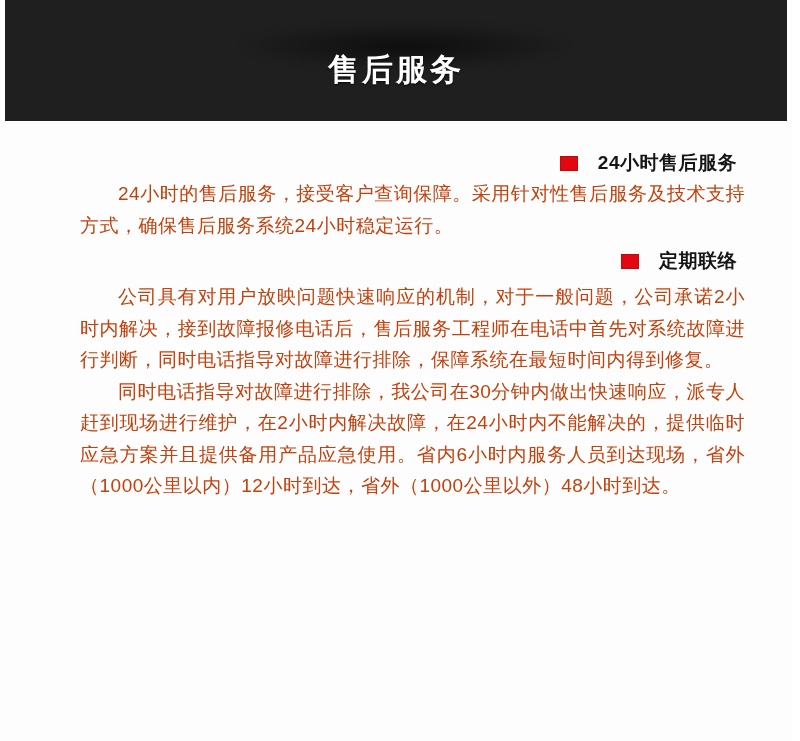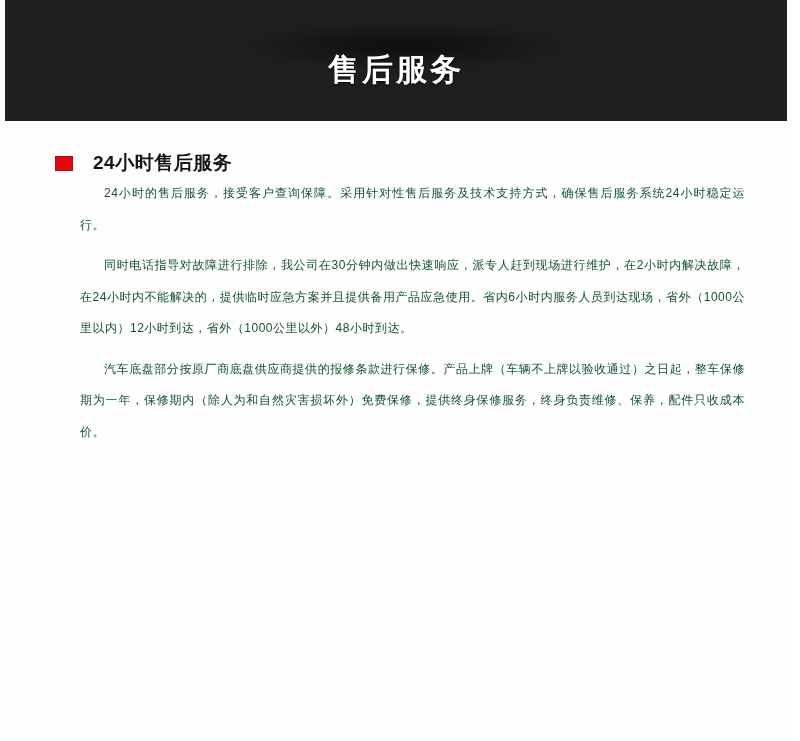--- a/index.html
+++ b/index.html
@@ -47,20 +47,21 @@
     padding: 31px 55px 0 55px;
   }
   .section {
     margin-bottom: 9px;
   }
   .heading-row {
     display: flex;
     align-items: center;
     margin-bottom: 4px;
     height: 22px;
+    justify-content: flex-end;
   }
   .bullet {
     width: 18px;
     height: 15px;
     background: #e2080f;
     border: 1px solid #c00a10;
     box-sizing: border-box;
     margin-right: 20px;
     flex: none;
   }
@@ -68,23 +69,23 @@
     margin: 0;
     font-size: 19px;
     line-height: 22px;
     font-weight: bold;
     color: #151515;
     letter-spacing: 0.5px;
   }
   .para {
     margin: 0 0 0 25px;
     width: 665px;
-    font-size: 12px;
+    font-size: 19px;
     line-height: 31.5px;
-    color: #14532d;
+    color: #c2410c;
     text-indent: 2em;
     text-align: justify;
     letter-spacing: 0.5px;
   }
 </style>
 </head>
 <body>
 
 <div class="page">
 
@@ -97,24 +98,28 @@
 
     <div class="section">
       <div class="heading-row">
         <span class="bullet"></span>
         <h2 class="section-heading">24小时售后服务</h2>
       </div>
       <p class="para">24小时的售后服务，接受客户查询保障。采用针对性售后服务及技术支持方式，确保售后服务系统24小时稳定运行。</p>
     </div>
 
     <div class="section">
+      <div class="heading-row">
+        <span class="bullet"></span>
+        <h2 class="section-heading">定期联络</h2>
+      </div>
     </div>
 
     <div class="section">
+      <p class="para">公司具有对用户放映问题快速响应的机制，对于一般问题，公司承诺2小时内解决，接到故障报修电话后，售后服务工程师在电话中首先对系统故障进行判断，同时电话指导对故障进行排除，保障系统在最短时间内得到修复。</p>
       <p class="para">同时电话指导对故障进行排除，我公司在30分钟内做出快速响应，派专人赶到现场进行维护，在2小时内解决故障，在24小时内不能解决的，提供临时应急方案并且提供备用产品应急使用。省内6小时内服务人员到达现场，省外（1000公里以内）12小时到达，省外（1000公里以外）48小时到达。</p>
     </div>
 
     <div class="section">
-      <p class="para">汽车底盘部分按原厂商底盘供应商提供的报修条款进行保修。产品上牌（车辆不上牌以验收通过）之日起，整车保修期为一年，保修期内（除人为和自然灾害损坏外）免费保修，提供终身保修服务，终身负责维修、保养，配件只收成本价。</p>
     </div>
 
   </div>
 </div>
 
 </body></html>

